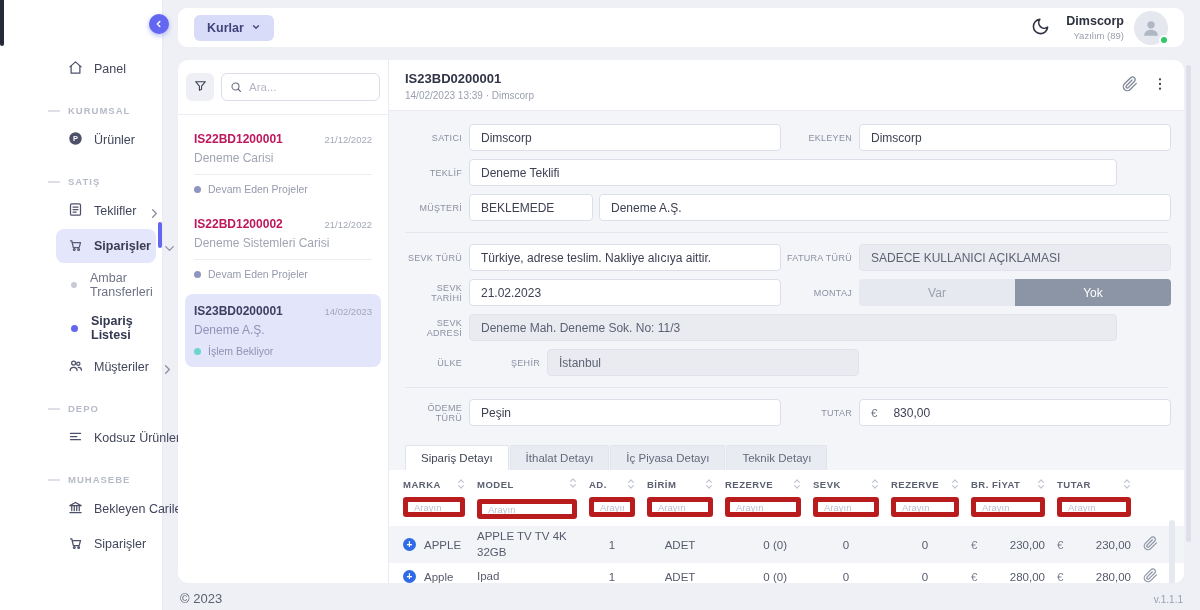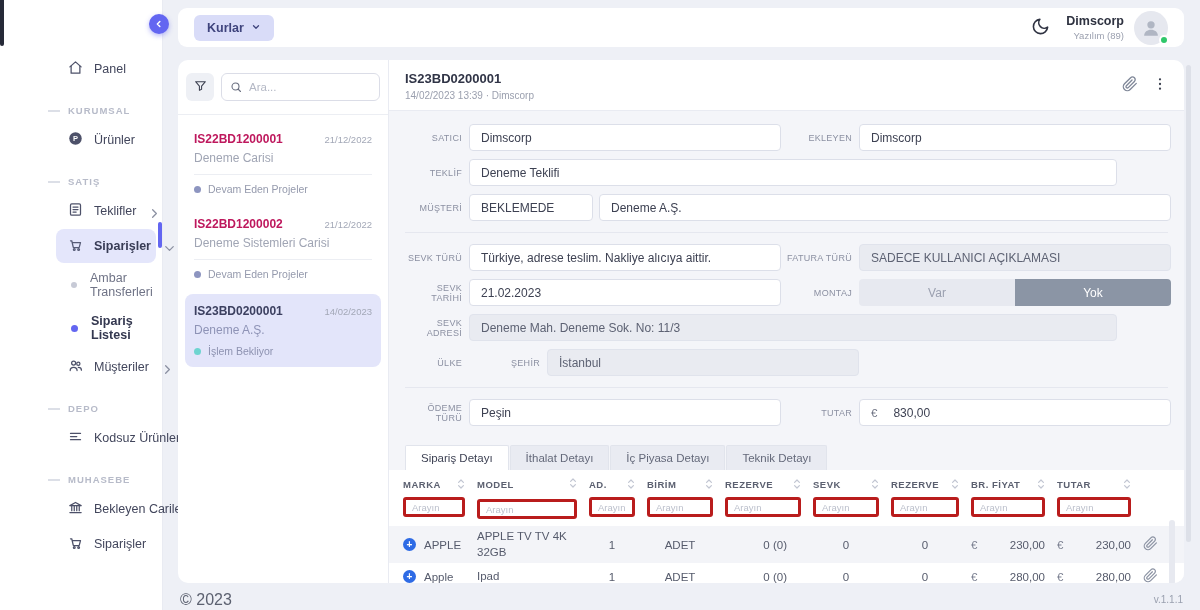--- a/index.html
+++ b/index.html
@@ -122,36 +122,36 @@
   .c5 { width:78px; text-align:center; }
   .c6 { width:80px; text-align:center; }
   .c7 { width:86px; }
   .c8 { width:86px; }
   .c9 { width:30px; display:flex; align-items:center; }
   .th { display:flex; align-items:center; justify-content:space-between; padding-right:12px;
     font-size:9.5px; font-weight:bold; letter-spacing:.5px; color:#5b6070; }
   .th svg { width:8px; height:12px; flex:none; }
   .tfilter { display:flex; padding:1px 0 7px; }
   .tf { padding-right:12px; }
-  .tf input { width:100%; height:20px; border:3px solid #b91c1c; border-radius:3px; font-size:9.5px;
+  .tf input { width:100%; height:20px; border:5px solid #b91c1c; border-radius:3px; font-size:9.5px;
     padding:0 6px; color:#3d4152; font-family:inherit; outline:none; }
   .tf input::placeholder { color:#bcc0cc; }
   .trow { display:flex; align-items:center; font-size:11.5px; color:#565b6c; padding:3px 0; min-height:27px; }
   .trow.odd { background:#f3f4f8; }
   .curcell { display:flex; justify-content:space-between; }
   .curcell .sym { color:#7c8192; }
   .plus { width:13px; height:13px; border-radius:50%; background:#2e6be5; color:#fff; display:flex;
     align-items:center; justify-content:center; font-size:10px; font-weight:bold; flex:none;
     border:none; line-height:1; }
   .attach-btn { border:none; background:none; padding:0; display:flex; }
   .attach-btn svg { width:15px; height:15px; }
   .tsb { position:absolute; right:9px; top:50px; width:6px; height:88px; background:#e7e9f0; border-radius:3px; }
   .osb { position:absolute; left:1186px; top:65px; width:5px; height:477px; background:#dde0e8; border-radius:3px; }
 
-  .copyright { position:absolute; left:180px; top:591px; font-size:16px; color:#5c6170; }
+  .copyright { position:absolute; left:180px; top:591px; font-size:13px; color:#5c6170; }
   .version { position:absolute; right:17px; top:594px; font-size:10px; color:#9aa0af; }
 </style>
 </head>
 <body>
 
 <div class="viewport">
 
   <nav class="sidebar">
     <div class="sb-scroll"></div>
     <div class="sb-ind"></div>

